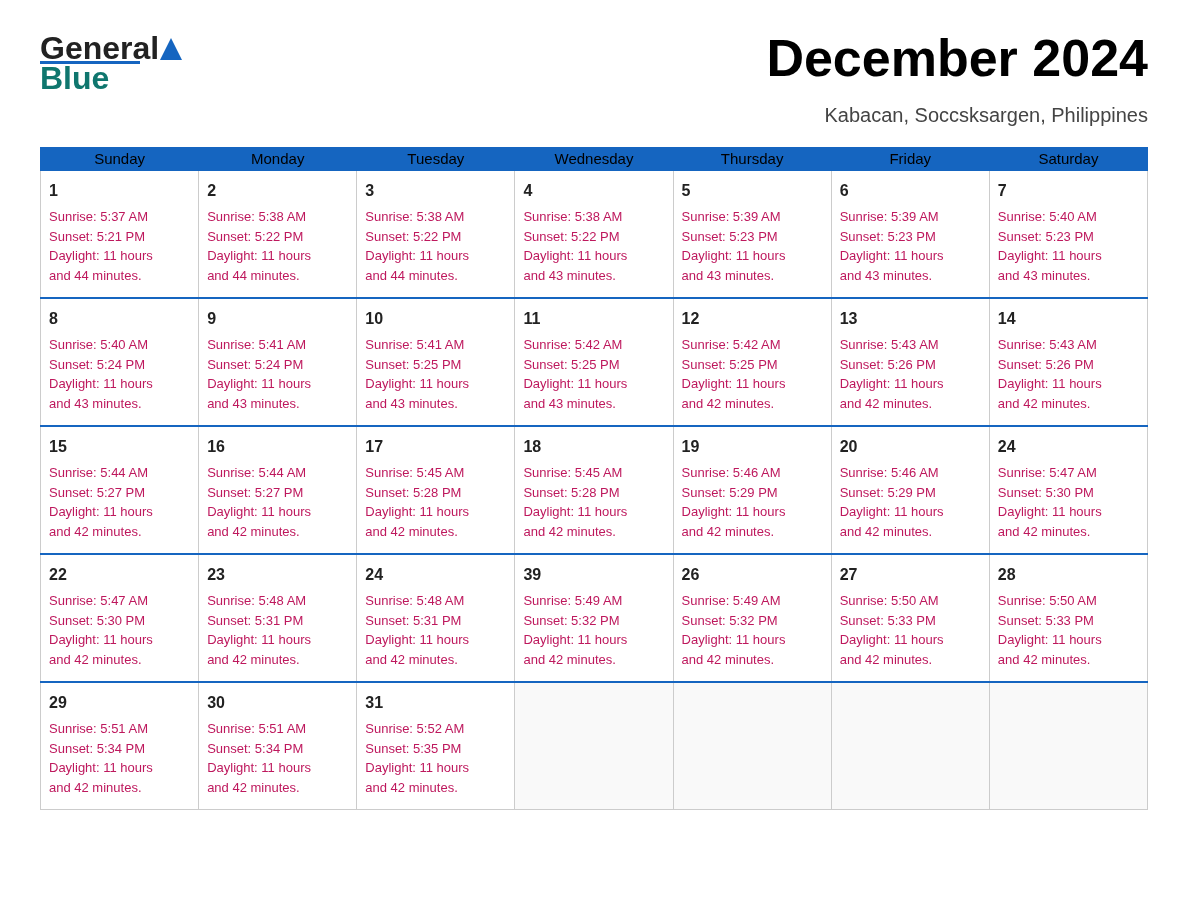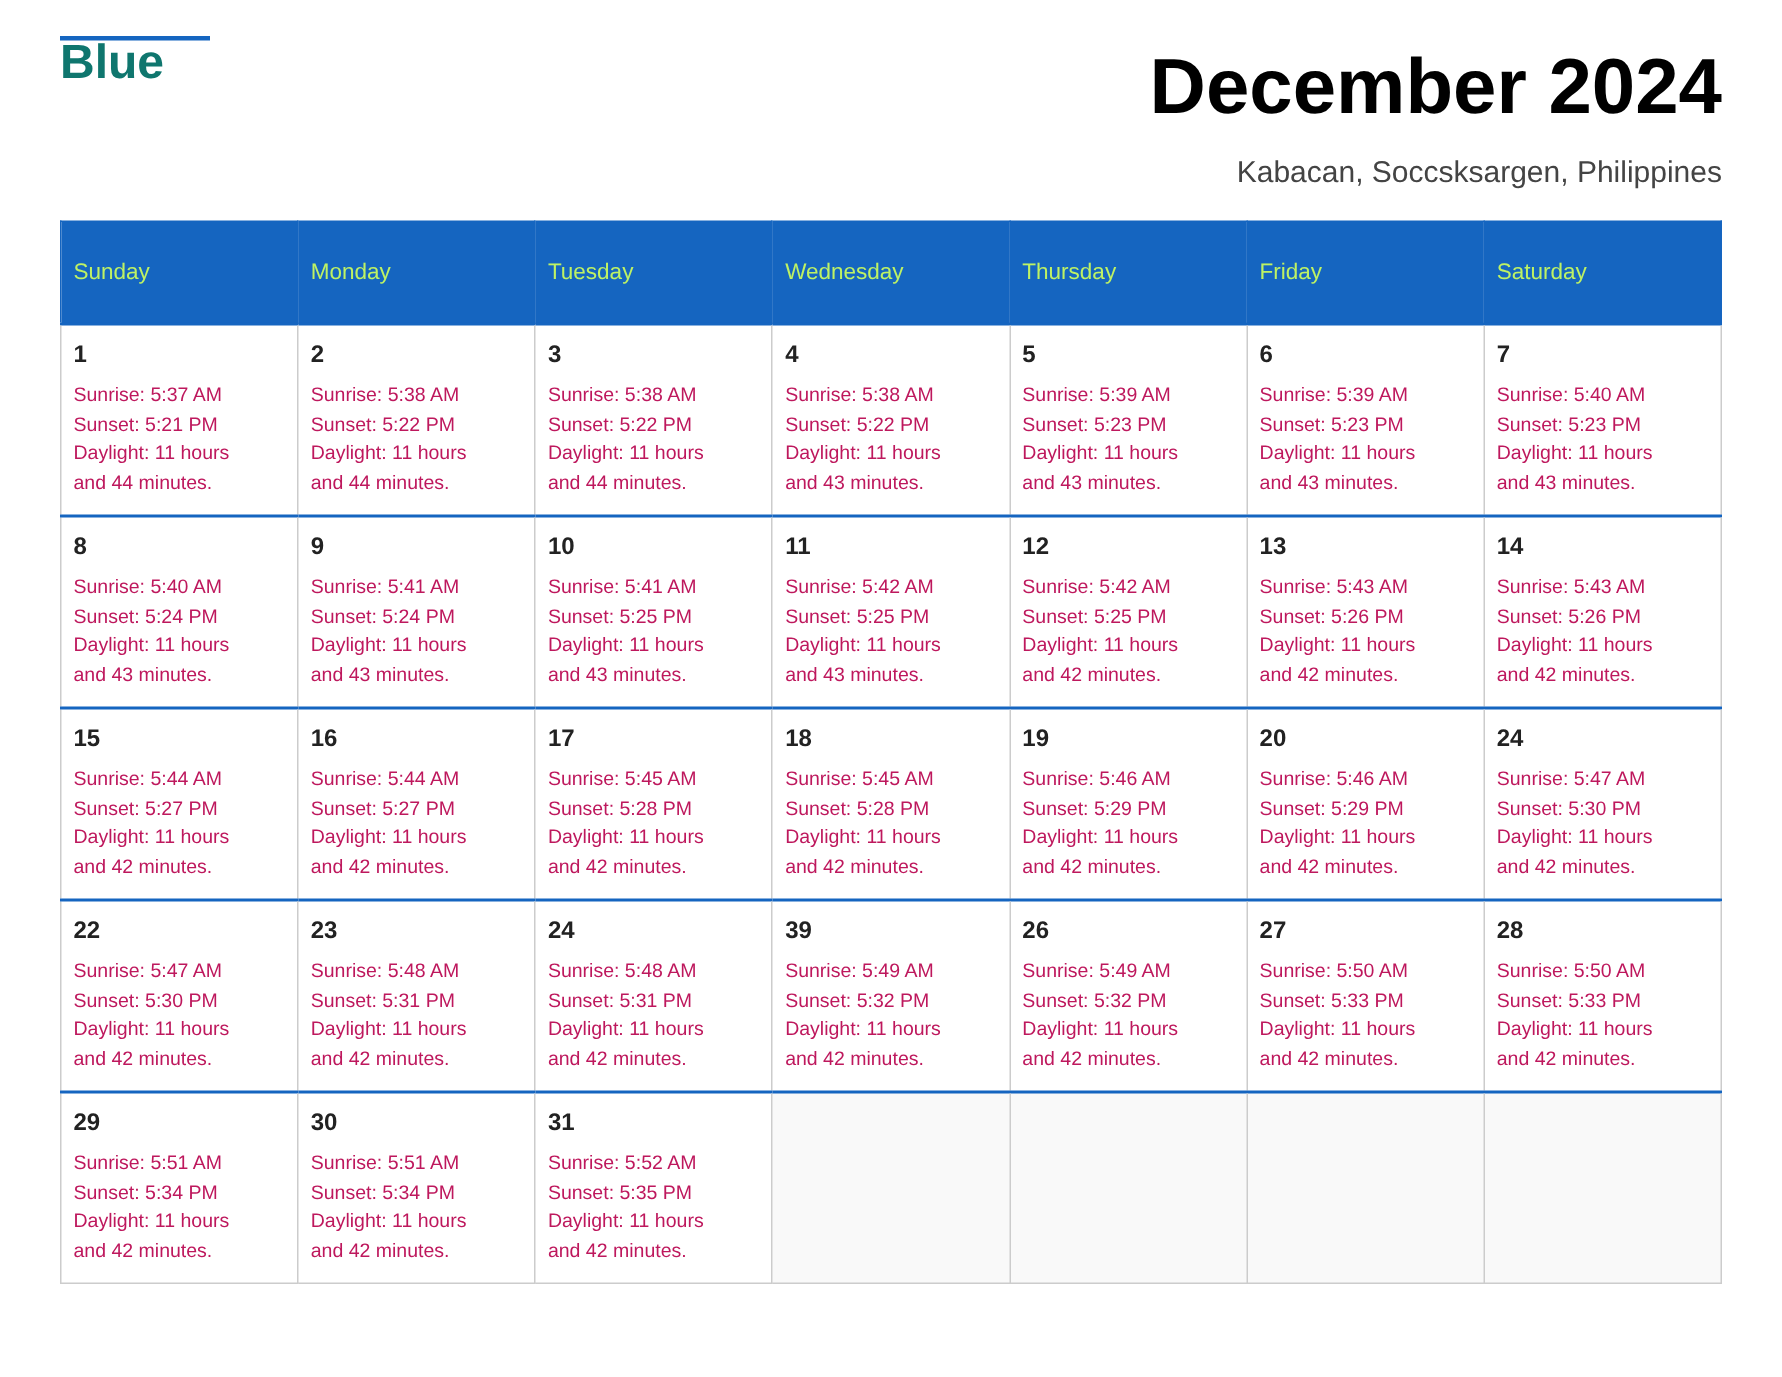--- a/index.html
+++ b/index.html
@@ -34,25 +34,25 @@
       color: #444;
       margin-top: 17px;
     }
     table {
       width: 100%;
       border-collapse: collapse;
       table-layout: fixed;
     }
     thead th {
       background: #1565c0;
-      color: #bef264;
-      padding: 25px 8px;
+      color: #000000;
+      padding: 2px 8px;
       font-size: 15px;
       font-weight: normal;
-      text-align: left;
+      text-align: center;
       border: 1px solid #1565c0;
     }
     tbody td {
       border: 1px solid #ccc;
       padding: 8px 8px 12px 8px;
       vertical-align: top;
       font-size: 13px;
       line-height: 1.5;
       background: #fff;
     }
@@ -71,20 +71,26 @@
     }
     .empty-cell {
       background: #f9f9f9;
     }
   </style>
 </head>
 <body>
 
 <div class="header">
   <div class="logo">
+    <div style="display:flex;align-items:center;">
+      <span style="font-size:32px;font-weight:bold;color:#222;">General</span>
+      <svg width="22" height="22" viewBox="0 0 22 22" style="margin:0 1px;">
+        <polygon points="0,22 11,0 22,22" fill="#1565c0"></polygon>
+      </svg>
+    </div>
     <div style="display:flex;align-items:center;margin-top:-6px;">
       <div style="height:3px;background:#1565c0;width:100px;"></div>
     </div>
     <span style="font-size:32px;font-weight:bold;color:#0f766e;margin-top:-4px;">Blue</span>
   </div>
   <div class="header-right">
     <div class="month-title">December 2024</div>
     <div class="location">Kabacan, Soccsksargen, Philippines</div>
   </div>
 </div>

